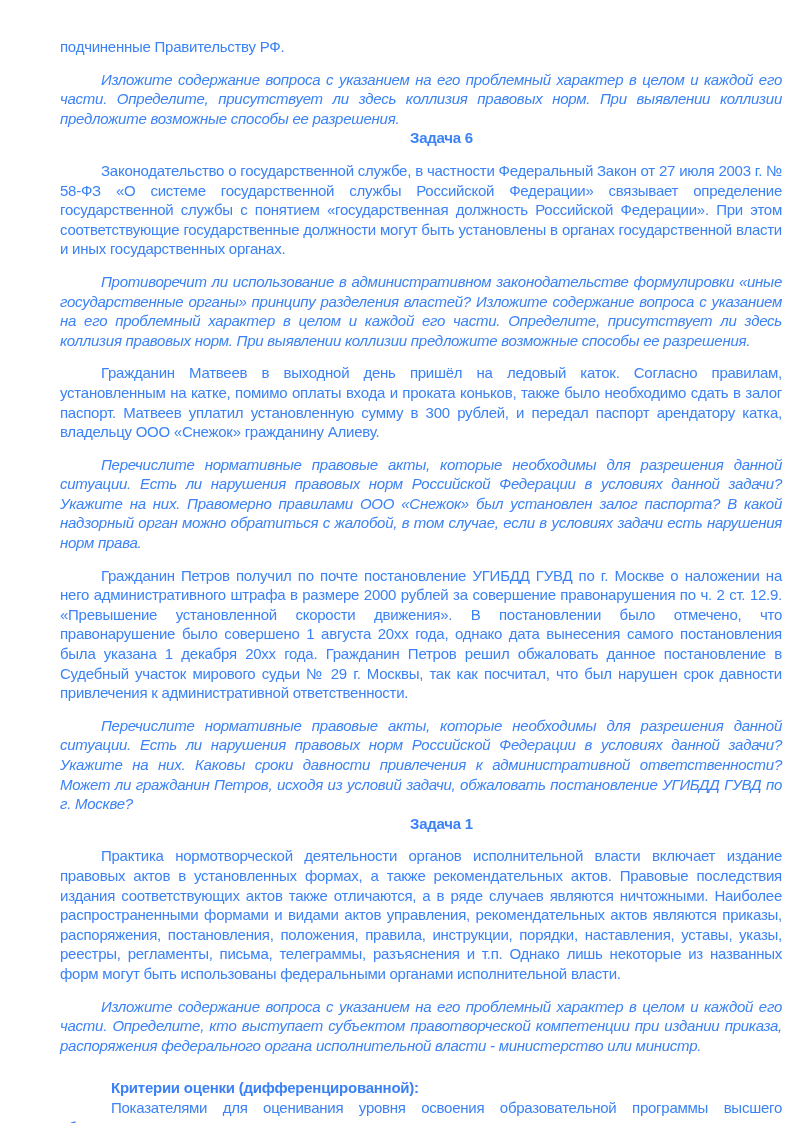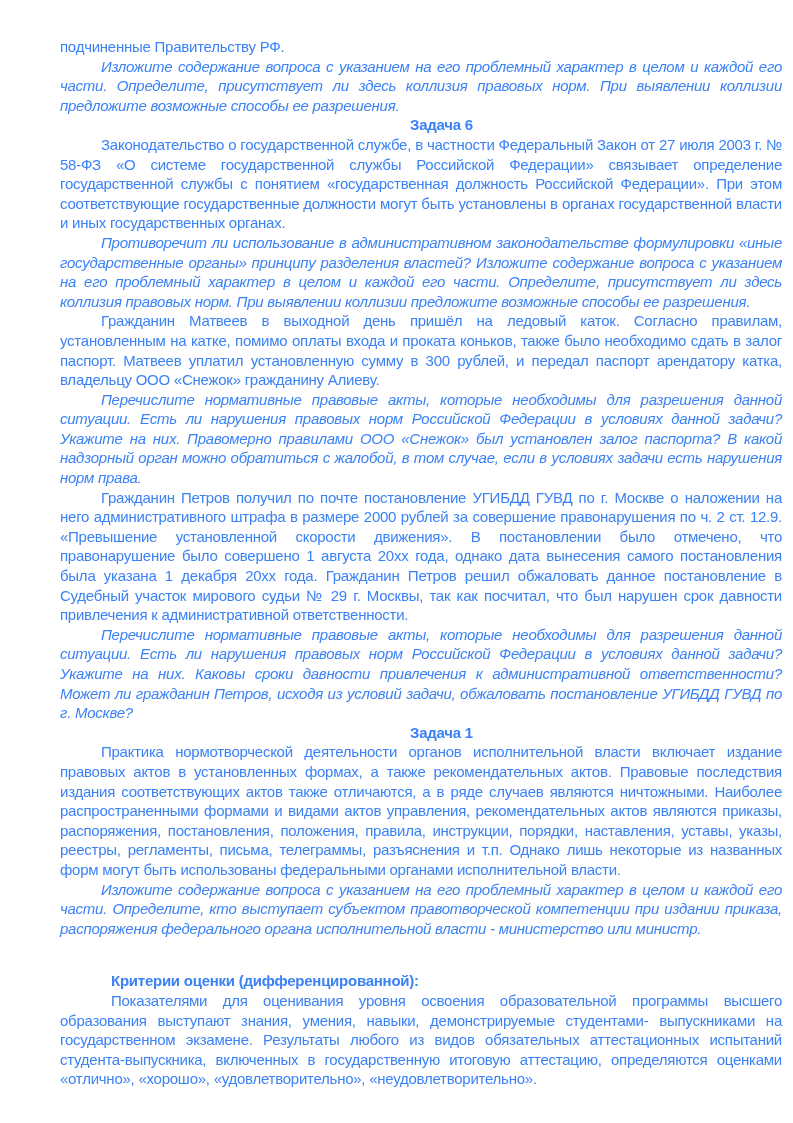--- a/index.html
+++ b/index.html
@@ -4,24 +4,24 @@
 <style>
   html, body { margin: 0; padding: 0; background: #ffffff; }
   body { width: 793px; height: 1123px; overflow: hidden; position: relative; }
   .page {
     position: absolute; left: 60px; top: 37px; width: 722px;
     font-family: Liberation Sans, sans-serif;
     font-size: 15px; line-height: 19.6px; color: #3b82f6;
     letter-spacing: -0.25px;
   }
   p { margin: 0; text-align: justify; }
-  .indent { text-indent: 41px; }
+  .indent { text-indent: 41px; margin-top: 13px; }
   .it { font-style: italic; }
   .heading { font-weight: bold; padding-left: 41px; text-align: center; }
-  .crit-heading { font-weight: bold; padding-left: 51px; margin-top: 33px; text-align: left; }
+  .crit-heading { font-weight: bold; padding-left: 51px; margin-top: 23px; text-align: left; }
   .crit-body { text-indent: 51px; }
 </style>
 </head>
 <body>
 
 <div class="page">
   <p>подчиненные Правительству РФ.</p>
   <p class="indent it">Изложите содержание вопроса с указанием на его проблемный характер в целом и каждой его части. Определите, присутствует ли здесь коллизия правовых норм. При выявлении коллизии предложите возможные способы ее разрешения.</p>
 
   <div>

